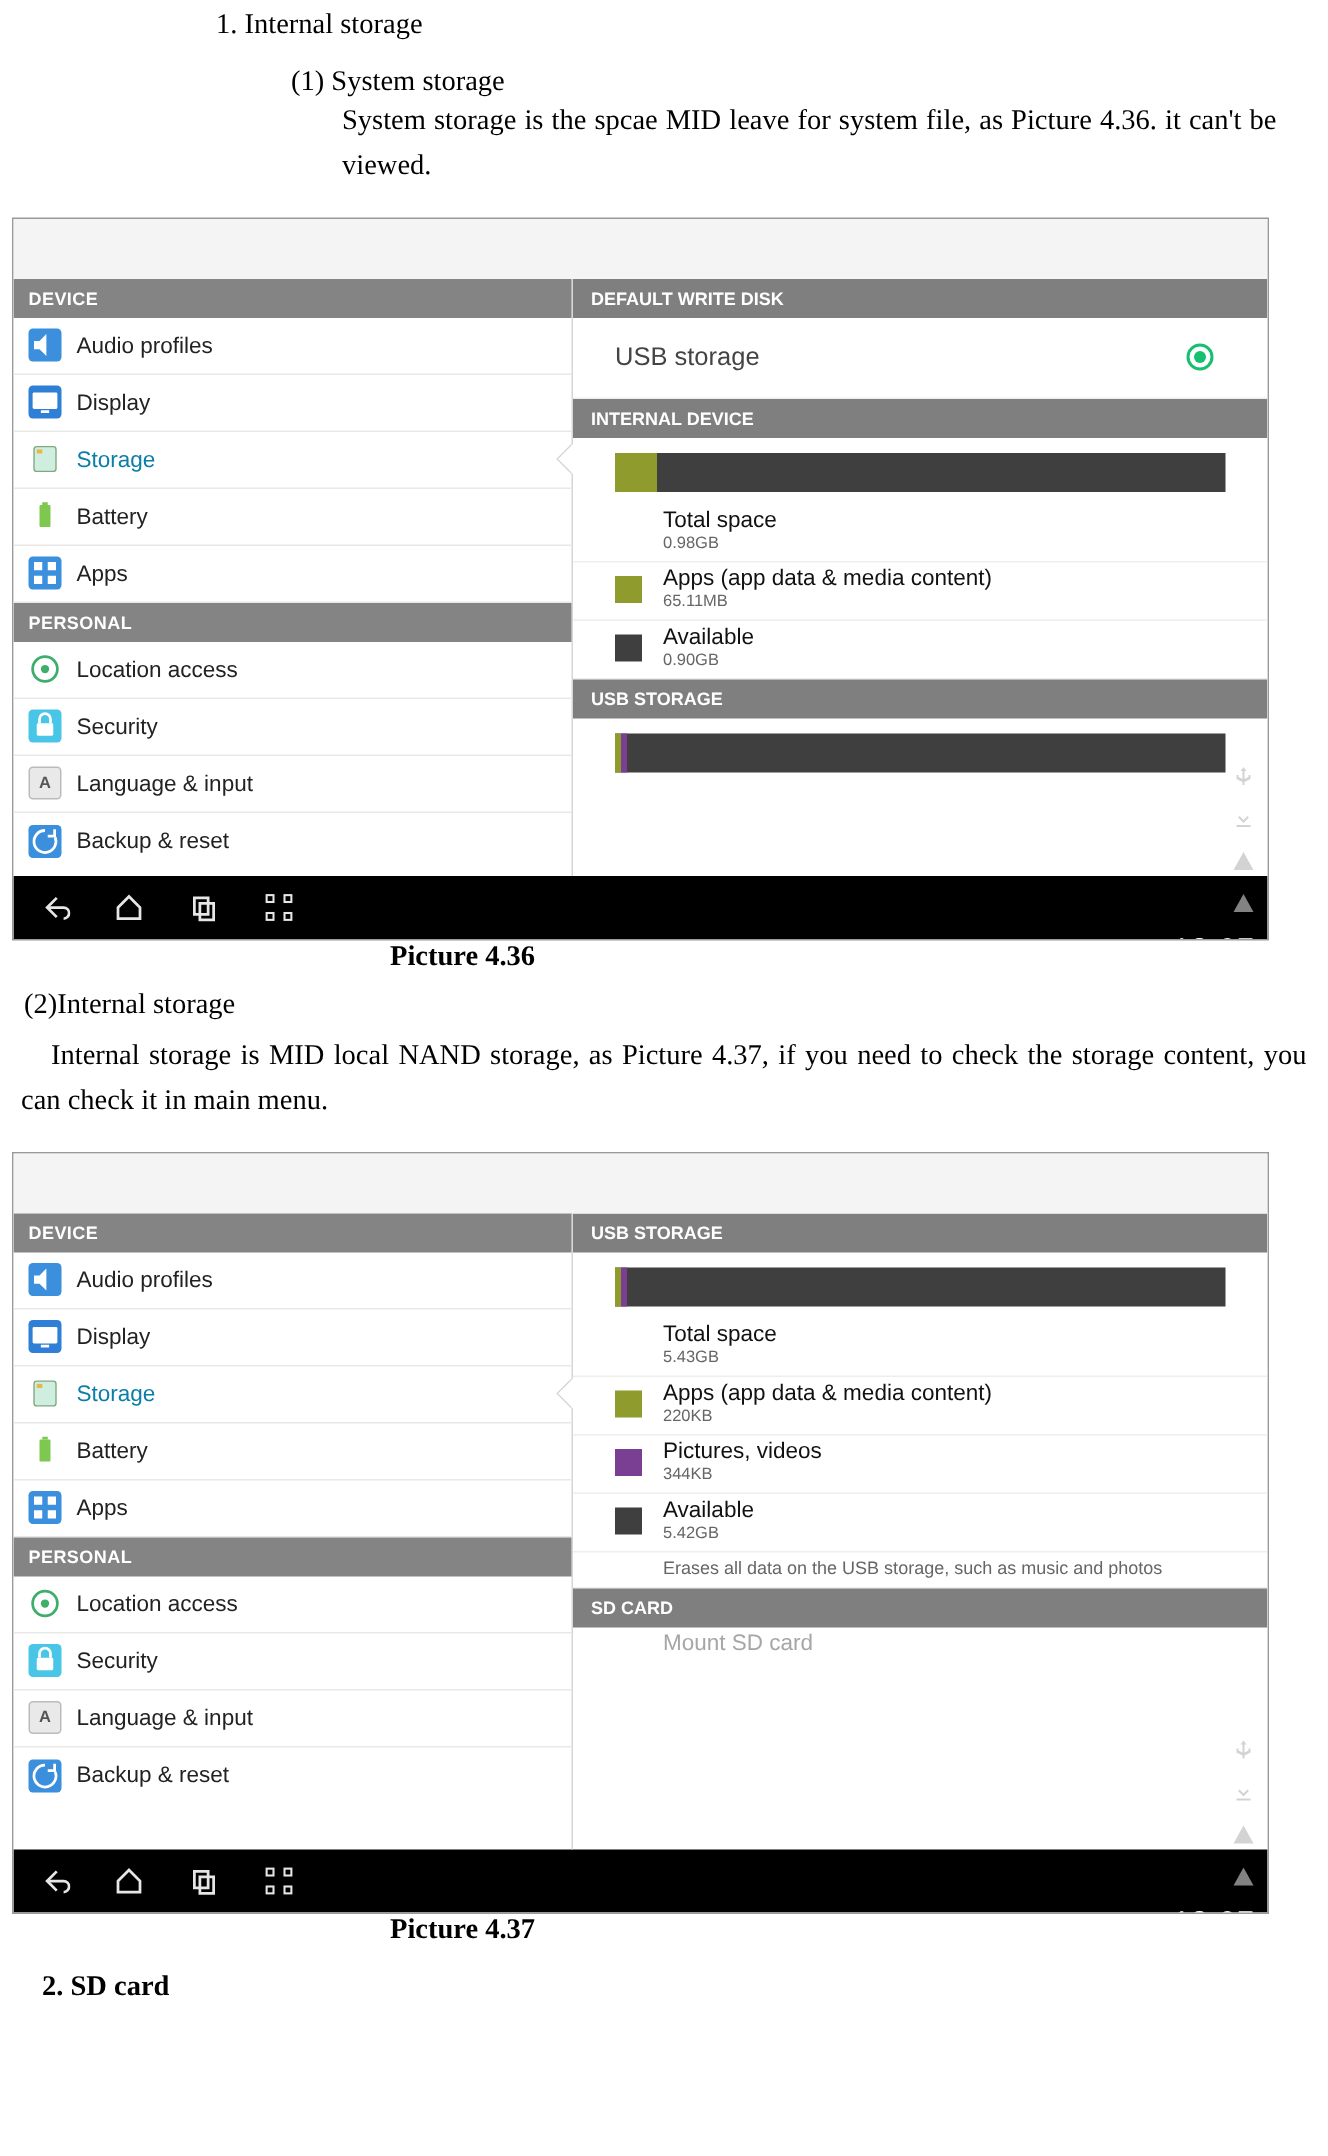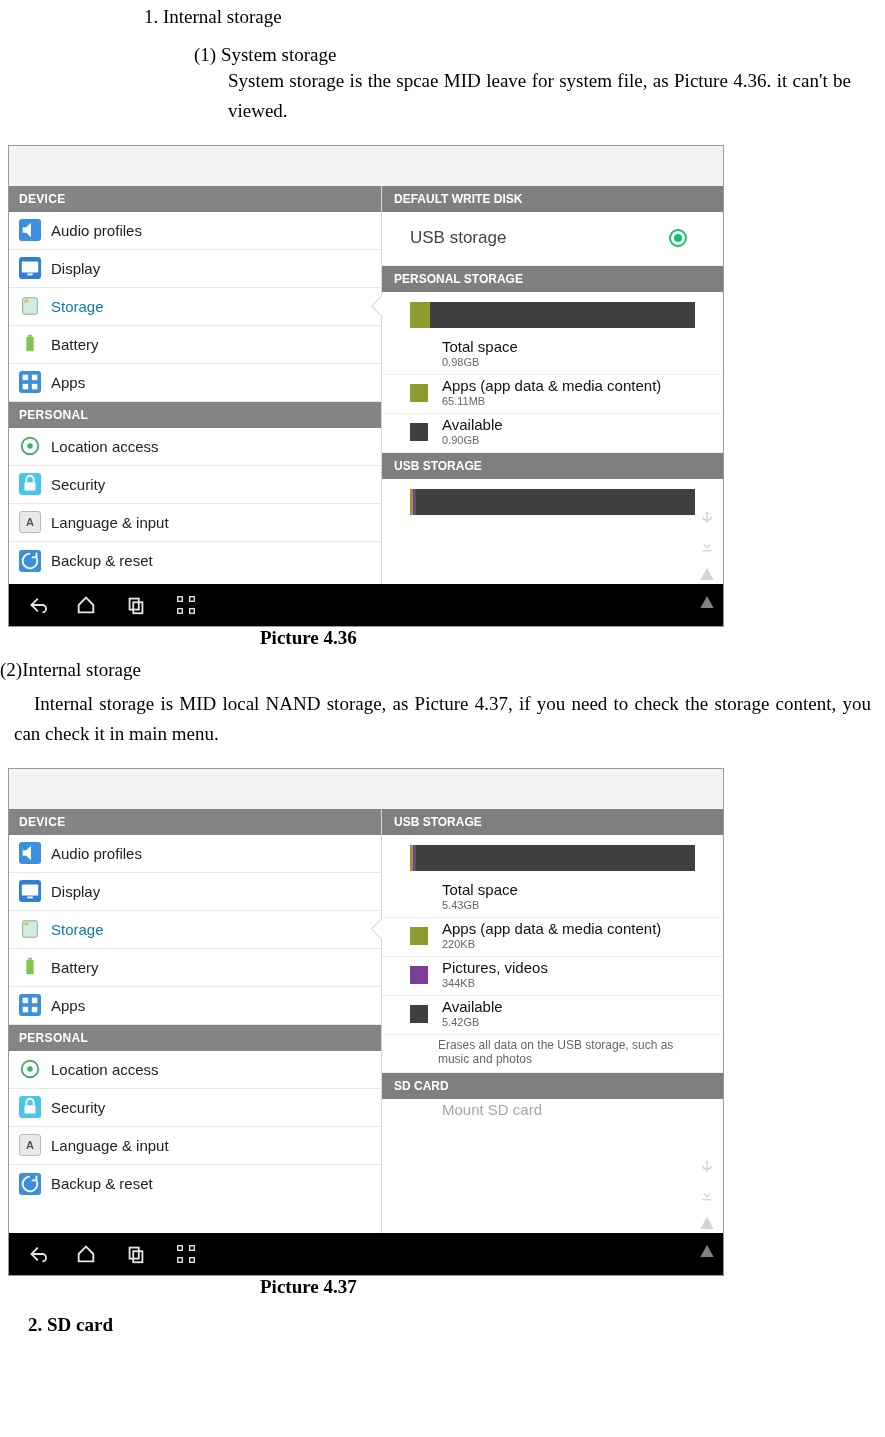--- a/index.html
+++ b/index.html
@@ -9,26 +9,26 @@
     font-size: 19px;
     color: #000;
     background: #fff;
     width: 885px;
   }
   .doc-text { padding: 0 14px; }
   .list-1 { margin-left: 130px; margin-top: 6px; }
   .sub-1 { margin-left: 180px; margin-top: 16px; }
   .para-1 { margin-left: 214px; margin-right: 20px; text-align: justify; line-height: 1.6; }
   .caption { text-align: left; font-weight: bold; margin-left: 260px; margin-bottom: 10px; }
-  .h2 { margin-top: 8px; margin-bottom: 8px; }
+  .h2 { margin-left: 16px; margin-top: 8px; margin-bottom: 8px; }
   .para-2 { margin: 8px 14px 18px 14px; text-align: justify; line-height: 1.6; text-indent: 20px; }
   .bold { font-weight: bold; margin-left: 28px; margin-top: 16px; }
 
   .screenshot {
-    width: 716px;
+    width: 838px;
     margin: 18px 8px 0 8px;
     border: 1px solid #999;
     font-family: "Helvetica Neue", Arial, sans-serif;
     font-size: 14px;
     overflow: hidden;
     position: relative;
   }
   .topblank { height: 40px; background: #f4f4f4; }
   .panels { display: flex; height: 398px; background: #fff; }
   .left { width: 373px; border-right: 1px solid #d6d6d6; display:flex; flex-direction:column; }
@@ -170,21 +170,21 @@
     </div>
 
     <div class="right">
       <div class="right-head">DEFAULT WRITE DISK</div>
       <div class="radio-row">
         <span class="lbl">USB storage</span>
         <span class="radio-outer">
             <span class="radio-inner"></span>
           </span>
       </div>
-      <div class="right-head">PERSONAL STORAGE</div>
+      <div class="right-head">INTERNAL DEVICE</div>
       <div class="bar-wrap">
         <div class="bar">
           <div class="seg" style="background: rgb(143, 155, 45); width: 7%;"></div>
         </div>
       </div>
       <div class="item-row">
         <span class="noswatch"></span>
         <div class="item-text">
           <div class="t1">Total space</div>
           <div class="t2">0.98GB</div>

